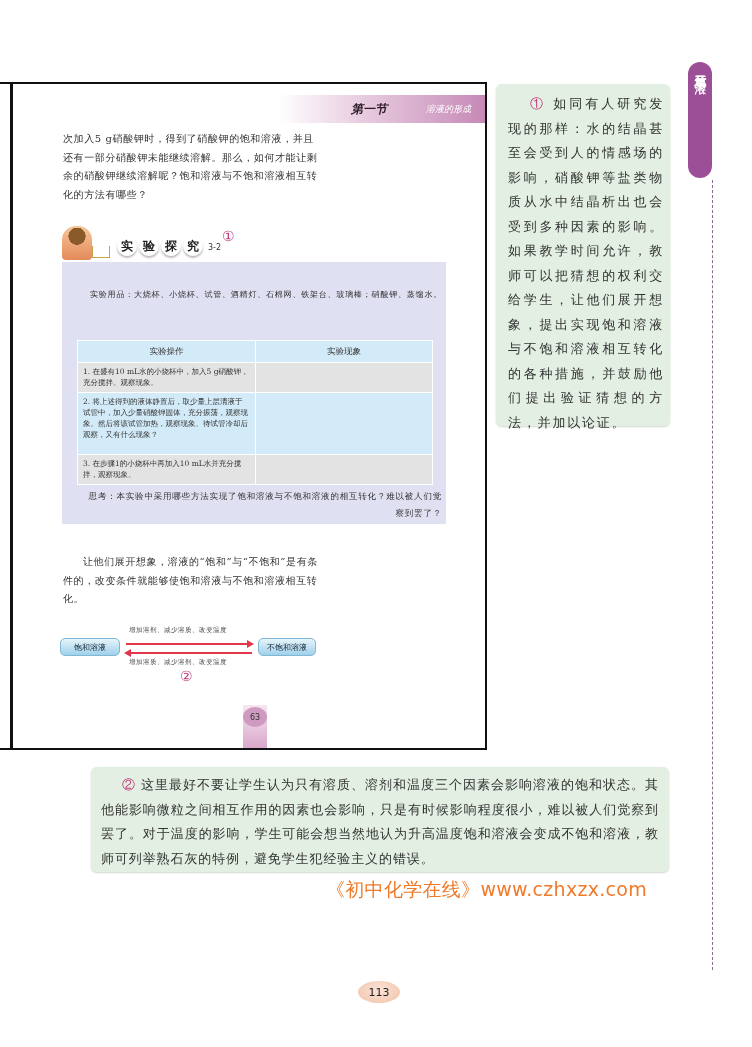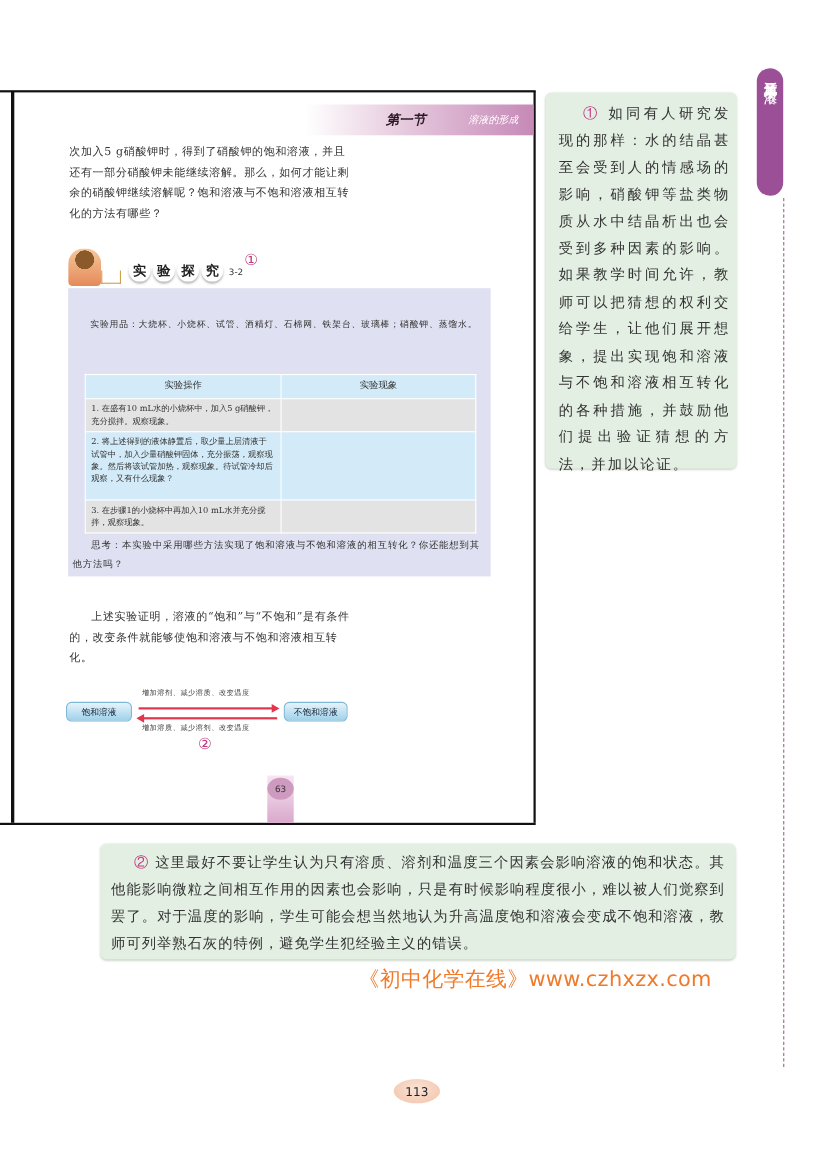--- a/index.html
+++ b/index.html
@@ -42,21 +42,21 @@
     font-size: 12px; font-weight: bold; color: #222; display: flex; align-items: center; justify-content: center;
   }
   .badge-num { font-family: "DejaVu Sans", sans-serif; font-size: 8px; color: #333; margin-left: 3px; margin-bottom: 4px; }
   .note-mark { position: absolute; color: #c0397f; font-size: 14px; }
 
   .exp-box {
     position: absolute; left: 62px; top: 262px; width: 384px; height: 262px;
     background: #dfe0f1;
   }
   .exp-title { position: absolute; left: 0; top: 8px; width: 100%; text-align: center; font-family: "DejaVu Sans", sans-serif; font-size: 9px; color: #222; }
-  .exp-line { position: absolute; font-size: 8px; color: #333; letter-spacing: 0.8px; line-height: 14px; }
+  .exp-line { position: absolute; font-size: 8px; color: #333; letter-spacing: 0.8px; line-height: 14px; text-align: right; }
 
   table.exp-table {
     position: absolute; left: 15px; top: 78px; width: 356px; border-collapse: collapse;
     font-size: 7.5px; line-height: 11px; color: #333;
   }
   .exp-table th { background: #d3ebf8; font-weight: normal; height: 22px; font-size: 8.5px; border: 1px solid #fff; }
   .exp-table td { border: 1px solid #fff; padding: 3px 5px; vertical-align: top; }
   .exp-table td.op { width: 178px; }
   .row-gray td { background: #e3e3e3; }
   .row-blue td { background: #d3ebf8; }
@@ -173,24 +173,24 @@
         <td class="op" style="height:62px;">2. 将上述得到的液体静置后，取少量上层清液于试管中，加入少量硝酸钾固体，充分振荡，观察现象。然后将该试管加热，观察现象。待试管冷却后观察，又有什么现象？</td>
         <td></td>
       </tr>
       <tr class="row-gray">
         <td class="op" style="height:30px;">3. 在步骤1的小烧杯中再加入10 mL水并充分搅拌，观察现象。</td>
         <td></td>
       </tr>
     </tbody>
   </table>
 
-  <div class="exp-line indent" style="left:4px; top:226px; width:376px; font-size:8.5px; line-height:17px;">思考：本实验中采用哪些方法实现了饱和溶液与不饱和溶液的相互转化？你还能想到其他方法吗？</div>
-</div>
-
-<p class="body-text conclusion-text indent">上述实验证明，溶液的“饱和”与“不饱和”是有条件的，改变条件就能够使饱和溶液与不饱和溶液相互转化。</p>
+  <div class="exp-line indent" style="left:4px; top:226px; width:376px; font-size:8.5px; line-height:17px;">思考：本实验中采用哪些方法实现了饱和溶液与不饱和溶液的相互转化？难以被人们觉察到罢了？</div>
+</div>
+
+<p class="body-text conclusion-text indent">让他们展开想象，溶液的“饱和”与“不饱和”是有条件的，改变条件就能够使饱和溶液与不饱和溶液相互转化。</p>
 
 <div class="diagram">
   <div class="arrow-label" style="top:0;">增加溶剂、减少溶质、改变温度</div>
   <div class="pill left">饱和溶液</div>
   <div class="arrow fwd"></div>
   <div class="arrow back"></div>
   <div class="pill right">不饱和溶液</div>
   <div class="arrow-label" style="top:32px;">增加溶质、减少溶剂、改变温度</div>
 </div>
 <span class="note-mark" style="left:180px; top:668px;">②</span>

